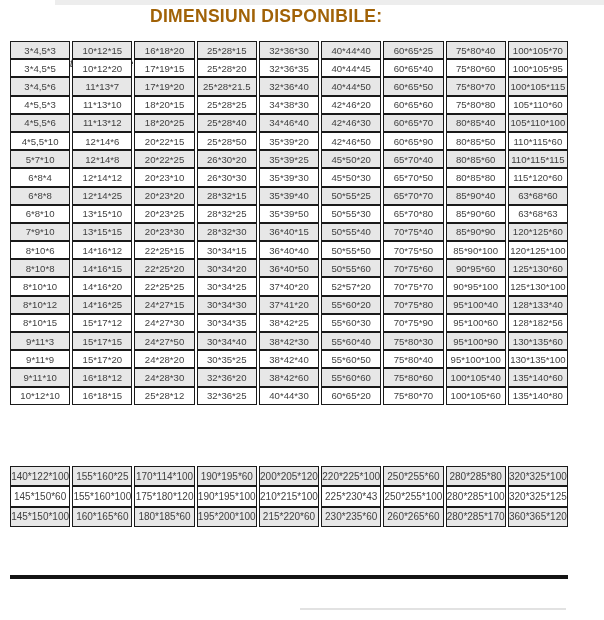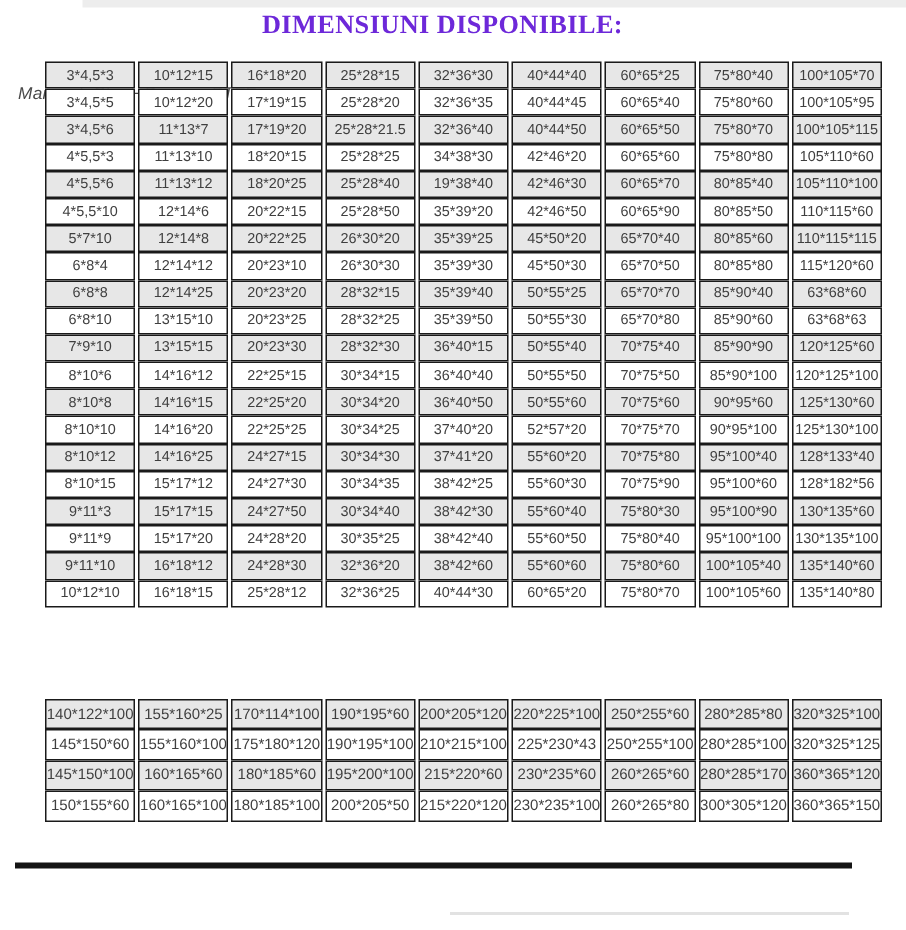--- a/index.html
+++ b/index.html
@@ -6,27 +6,27 @@
   body{
     width:604px;height:620px;position:relative;overflow:hidden;
     background:#ffffff;font-family:"Liberation Sans",sans-serif;
   }
   .topbar{position:absolute;top:0;left:55px;width:549px;height:5px;background:#ededed;}
   .material-note{
     position:absolute;top:9px;left:12px;
     font-style:italic;font-size:11.5px;color:#4a4a4a;letter-spacing:.2px;margin-top:48px;
   }
   .page-title{
-    position:absolute;top:6px;left:150px;width:290px;text-align:center;
-    font-family:Liberation Serif, serif;font-weight:bold;font-size:17.5px;color:#6d28d9;
+    position:absolute;top:6px;left:150px;width:290px;
+    font-family:Liberation Sans, sans-serif;font-weight:bold;font-size:17.5px;color:#a16207;
     letter-spacing:.3px;
   }
   table.dims{
     position:absolute;left:8px;width:562px;table-layout:fixed;
-    border-collapse:separate;border-spacing:2px 0;margin-left:20px;
+    border-collapse:separate;border-spacing:2px 0;
   }
   table.dims td{
     border:1.6px solid #1a1a1a;
     text-align:center;vertical-align:middle;
     font-size:9.6px;color:#3f3f3f;padding:0;white-space:nowrap;overflow:hidden;
     background:#ffffff;
   }
   #table1{top:41px;}
   #table1 td{height:16.2px;}
   #table2{top:466px;}
@@ -88,21 +88,21 @@
         <td>42*46*20</td>
         <td>60*65*60</td>
         <td>75*80*80</td>
         <td>105*110*60</td>
       </tr>
       <tr>
         <td>4*5,5*6</td>
         <td>11*13*12</td>
         <td>18*20*25</td>
         <td>25*28*40</td>
-        <td>19*38*40</td>
+        <td>34*46*40</td>
         <td>42*46*30</td>
         <td>60*65*70</td>
         <td>80*85*40</td>
         <td>105*110*100</td>
       </tr>
       <tr>
         <td>4*5,5*10</td>
         <td>12*14*6</td>
         <td>20*22*15</td>
         <td>25*28*50</td>
@@ -297,28 +297,17 @@
         <td>145*150*100</td>
         <td>160*165*60</td>
         <td>180*185*60</td>
         <td>195*200*100</td>
         <td>215*220*60</td>
         <td>230*235*60</td>
         <td>260*265*60</td>
         <td>280*285*170</td>
         <td>360*365*120</td>
       </tr>
-      <tr>
-        <td>150*155*60</td>
-        <td>160*165*100</td>
-        <td>180*185*100</td>
-        <td>200*205*50</td>
-        <td>215*220*120</td>
-        <td>230*235*100</td>
-        <td>260*265*80</td>
-        <td>300*305*120</td>
-        <td>360*365*150</td>
-      </tr>
     </tbody>
 </table>
 
 <div class="bottom-rule"></div>
 <div class="faint-rule"></div>
 
 </body></html>

